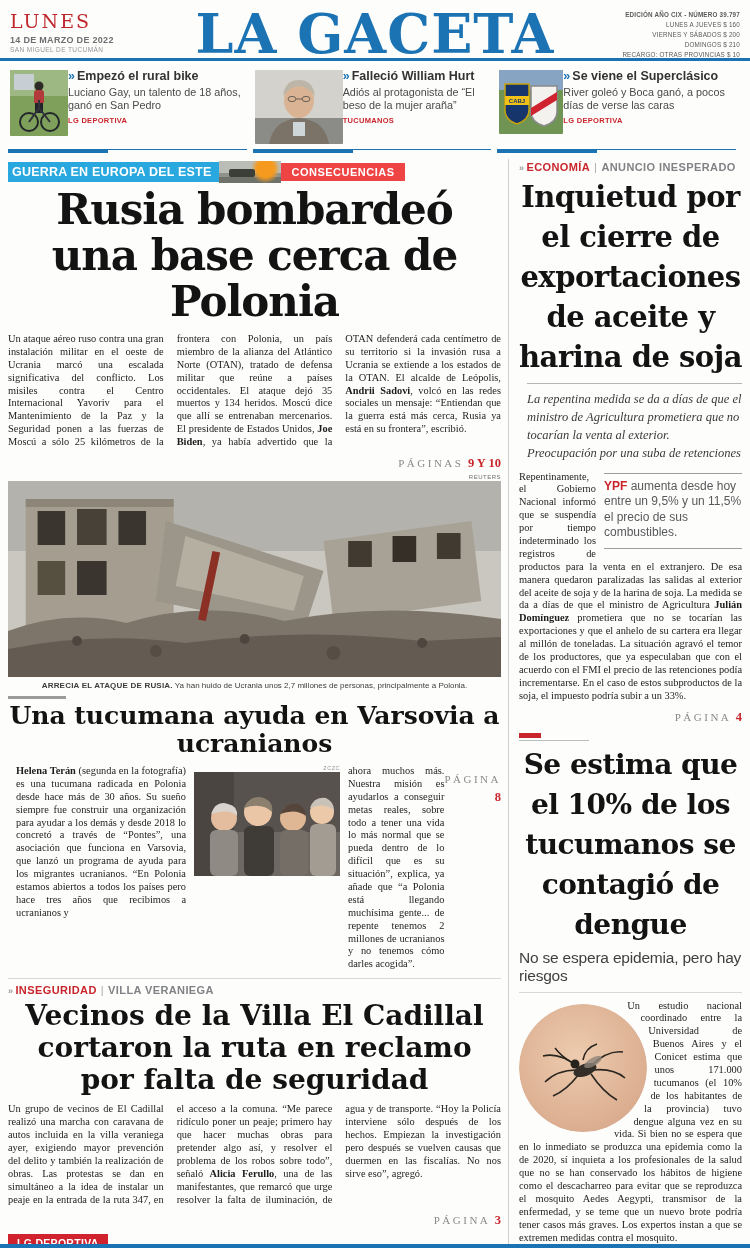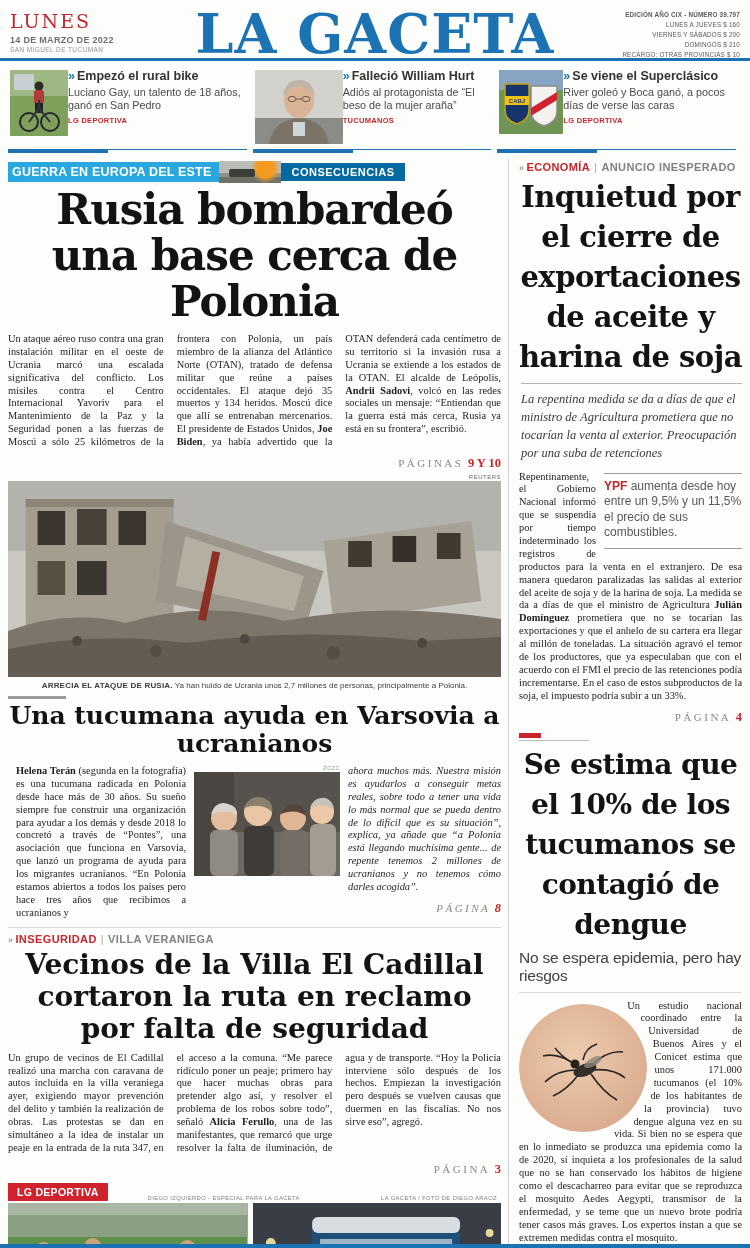--- a/index.html
+++ b/index.html
@@ -31,21 +31,21 @@
   .t-title .chev { color:#1b73b4; font-weight:bold; margin-right:2px; }
   .t-desc { font-size:10.8px; color:#4a4a4a; line-height:1.22; margin-top:2px; }
   .t-tag { font-size:7.5px; font-weight:bold; color:#c9252c; margin-top:4px; letter-spacing:.3px; }
   
   .main { display:flex; padding:6px 8px 0 8px; }
   .col-left { width:500px; padding-right:7px; }
   .col-right { width:234px; border-left:1px solid #cfcfcf; padding-left:10px; }
   
   .kicker-row { display:flex; align-items:center; height:22px; margin:2px 0 4px 0; }
   .kick-blue { background:#29a8df; color:#fff; font-weight:bold; font-size:12.5px; padding:3px 8px 3px 4px; letter-spacing:.2px; }
-  .kick-gray { background:#0369a1; color:#fff; font-weight:bold; font-size:11px; padding:3px 10px; letter-spacing:.5px; }
+  .kick-gray { background:#ef4444; color:#fff; font-weight:bold; font-size:11px; padding:3px 10px; letter-spacing:.5px; }
   .tank-thumb { width:62px; height:22px; flex:none;
      background:radial-gradient(circle at 75% 35%, #f59a1e 0 18%, transparent 30%),
        linear-gradient(to bottom,#b9bdb6 0 55%, #8e928a 55% 75%, #6e7269 75%);
      position:relative; }
   .tank-thumb::after { content:""; position:absolute; left:10px; top:8px; width:26px; height:8px; background:#3c3f38; border-radius:2px; }
   .kick-line { font-size:11px; color:#808285; font-weight:bold; letter-spacing:.4px; margin:2px 0 4px 0; }
   .kick-line .red { color:#c9252c; }
   .kick-line .mark { color:#9b9b9b; font-size:9px; margin-right:2px; }
   .kick-line .sep { color:#a7a9ac; margin:0 4px; font-weight:normal; }
   
@@ -68,34 +68,34 @@
   .war-caption { font-size:8px; color:#3c3c3c; text-align:center; margin:4px 0 6px 0; }
   .war-caption b { letter-spacing:.2px; }
   .sec-tick { width:58px; height:3px; background:#9b9b9b; margin:6px 0 3px 0; }
   .hr-light { border:none; border-top:1px solid #d8d8d8; margin:7px 0 5px 0; }
   
   .var-body { display:flex; gap:8px;margin-left:8px; }
   .var-colL { width:170px; }
   .var-photo-wrap { width:146px; flex:none; }
   .var-credit { font-size:5.5px; color:#939598; text-align:right; margin-bottom:1px; letter-spacing:.5px; }
   .var-photo { width:146px; height:104px; display:block; }
-  .var-colR { flex:1; display:flex; flex-direction:column;font-style:italic; }
+  .var-colR { flex:1; display:flex; flex-direction:row; }
   
   .sports-head { display:flex; align-items:flex-end; margin-top:6px; }
   .lg-dep { background:#d0232e; color:#fff; font-weight:bold; font-size:10.5px; padding:3px 9px; letter-spacing:.3px; }
   .sp-credits { flex:1; display:flex; }
   .sp-credit { font-size:5.8px; color:#808285; letter-spacing:.4px; }
   .sp-credit.c1 { margin-left:40px; }
   .sp-credit.c2 { margin-left:auto; margin-right:4px; }
   .sports-photos { display:flex; gap:5px; margin-top:2px; }
   .sp-photo1 { width:243px; height:136px; display:block; }
   .sp-photo2 { width:252px; height:136px; display:block; }
   
   .eco-sub { font-family:"Liberation Serif", serif; font-style:italic; font-size:12.5px; line-height:1.45; color:#3a3a3a;
-     border-top:1px solid #b5b5b5; padding-top:6px; margin:4px 0 8px 2px; }
+     border-top:1px solid #b5b5b5; padding-top:6px; margin:4px 0 8px 8px; }
   .ypf-box { float:right; width:138px; margin:2px 0 4px 8px; border-top:1px solid #9d9d9d; border-bottom:1px solid #9d9d9d;
      padding:5px 0 7px 0; font-size:12px; line-height:1.3; color:#58595b; }
   .ypf-box .ypf { color:#c9252c; font-weight:bold; }
   .den-sub { font-size:15.5px; color:#3f3f3f; letter-spacing:-.2px; margin:0 0 7px 0; border-bottom:1px solid #d8d8d8; padding-bottom:7px;}
   .den-tick { width:22px; height:5px; background:#c9252c; margin:8px 0 2px 0; }
   .den-tickline { width:70px; border-top:1px solid #bcbcbc; margin-bottom:2px; }
   .mosq { float:left; width:128px; height:128px; border-radius:50%; shape-outside:circle(50%);
      margin:4px 8px 2px 0; display:block; }
   .tucu-tag { text-align:right; font-size:12px; font-weight:bold; color:#c9252c; letter-spacing:.5px; margin-top:6px; clear:none; }
   .page-bottom-rule { position:absolute; left:0; right:0; bottom:0; height:4px; background:#1b73b4; }

